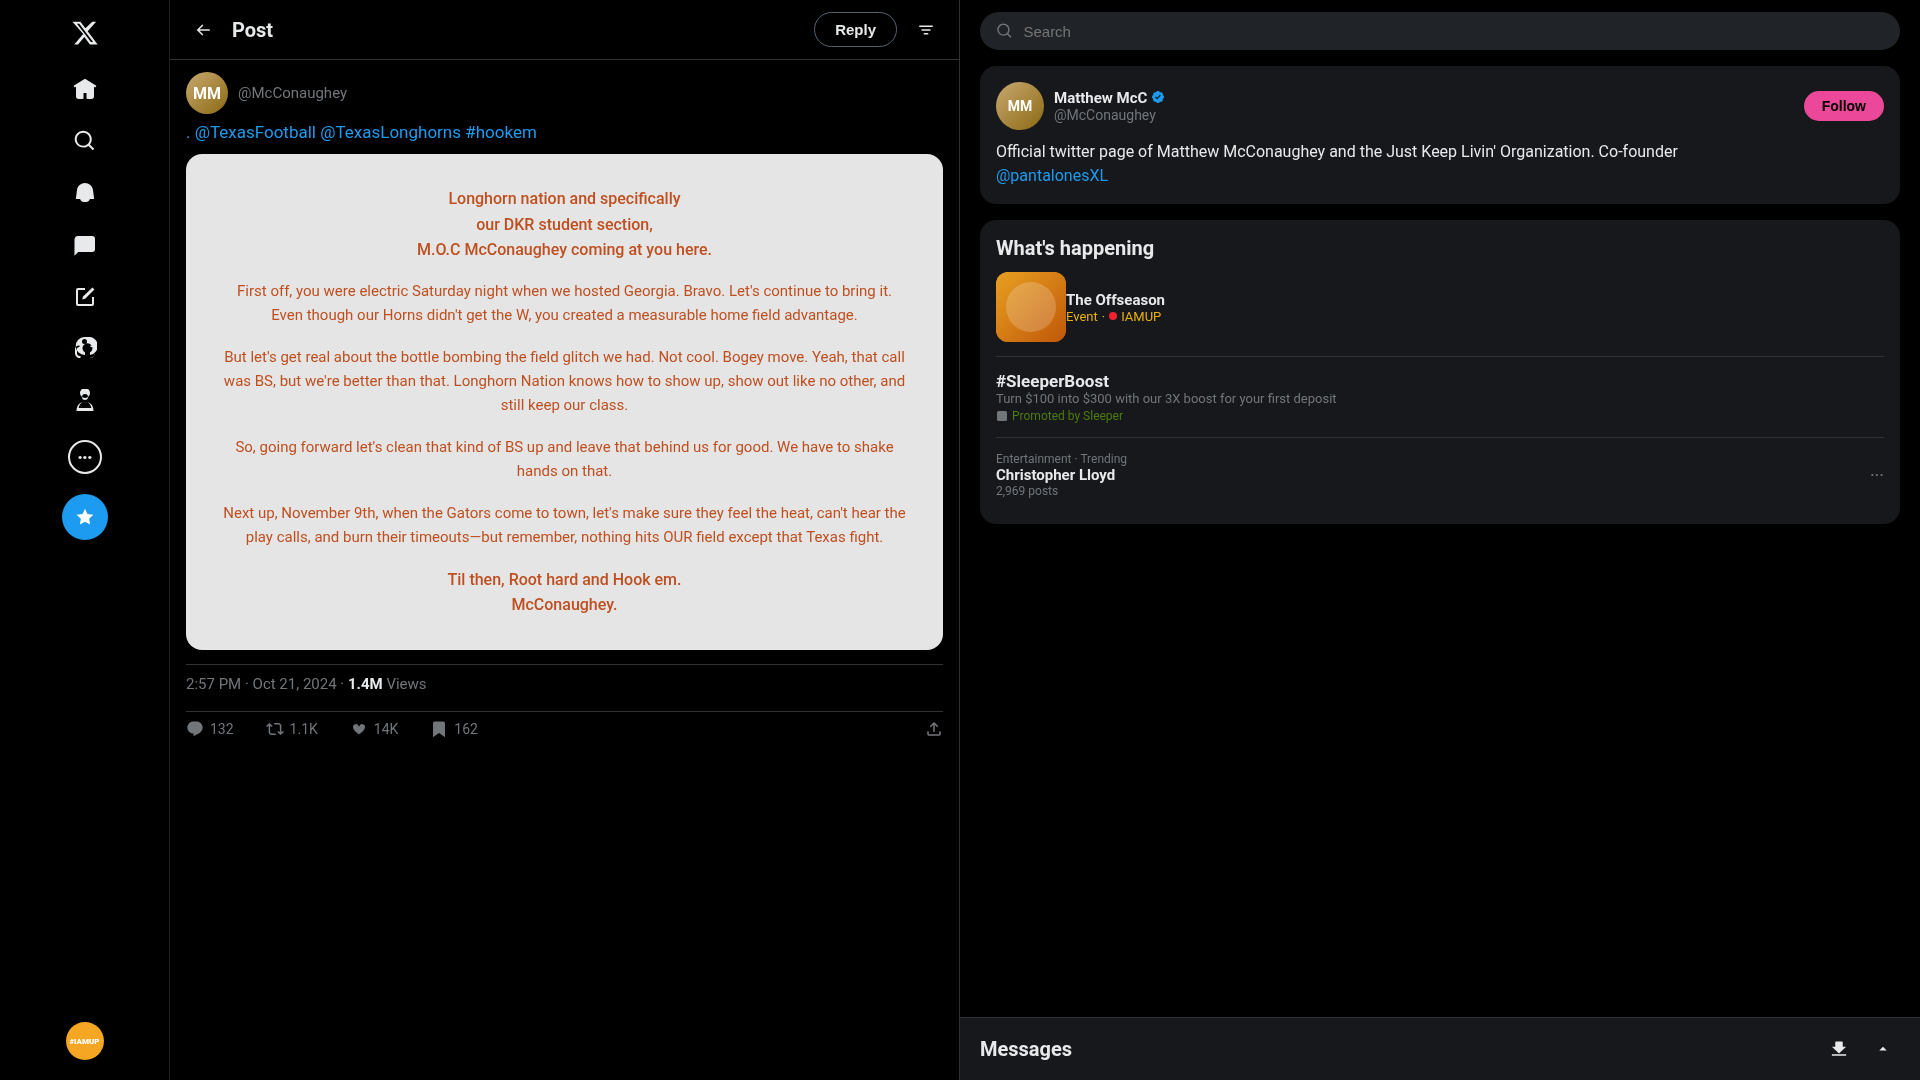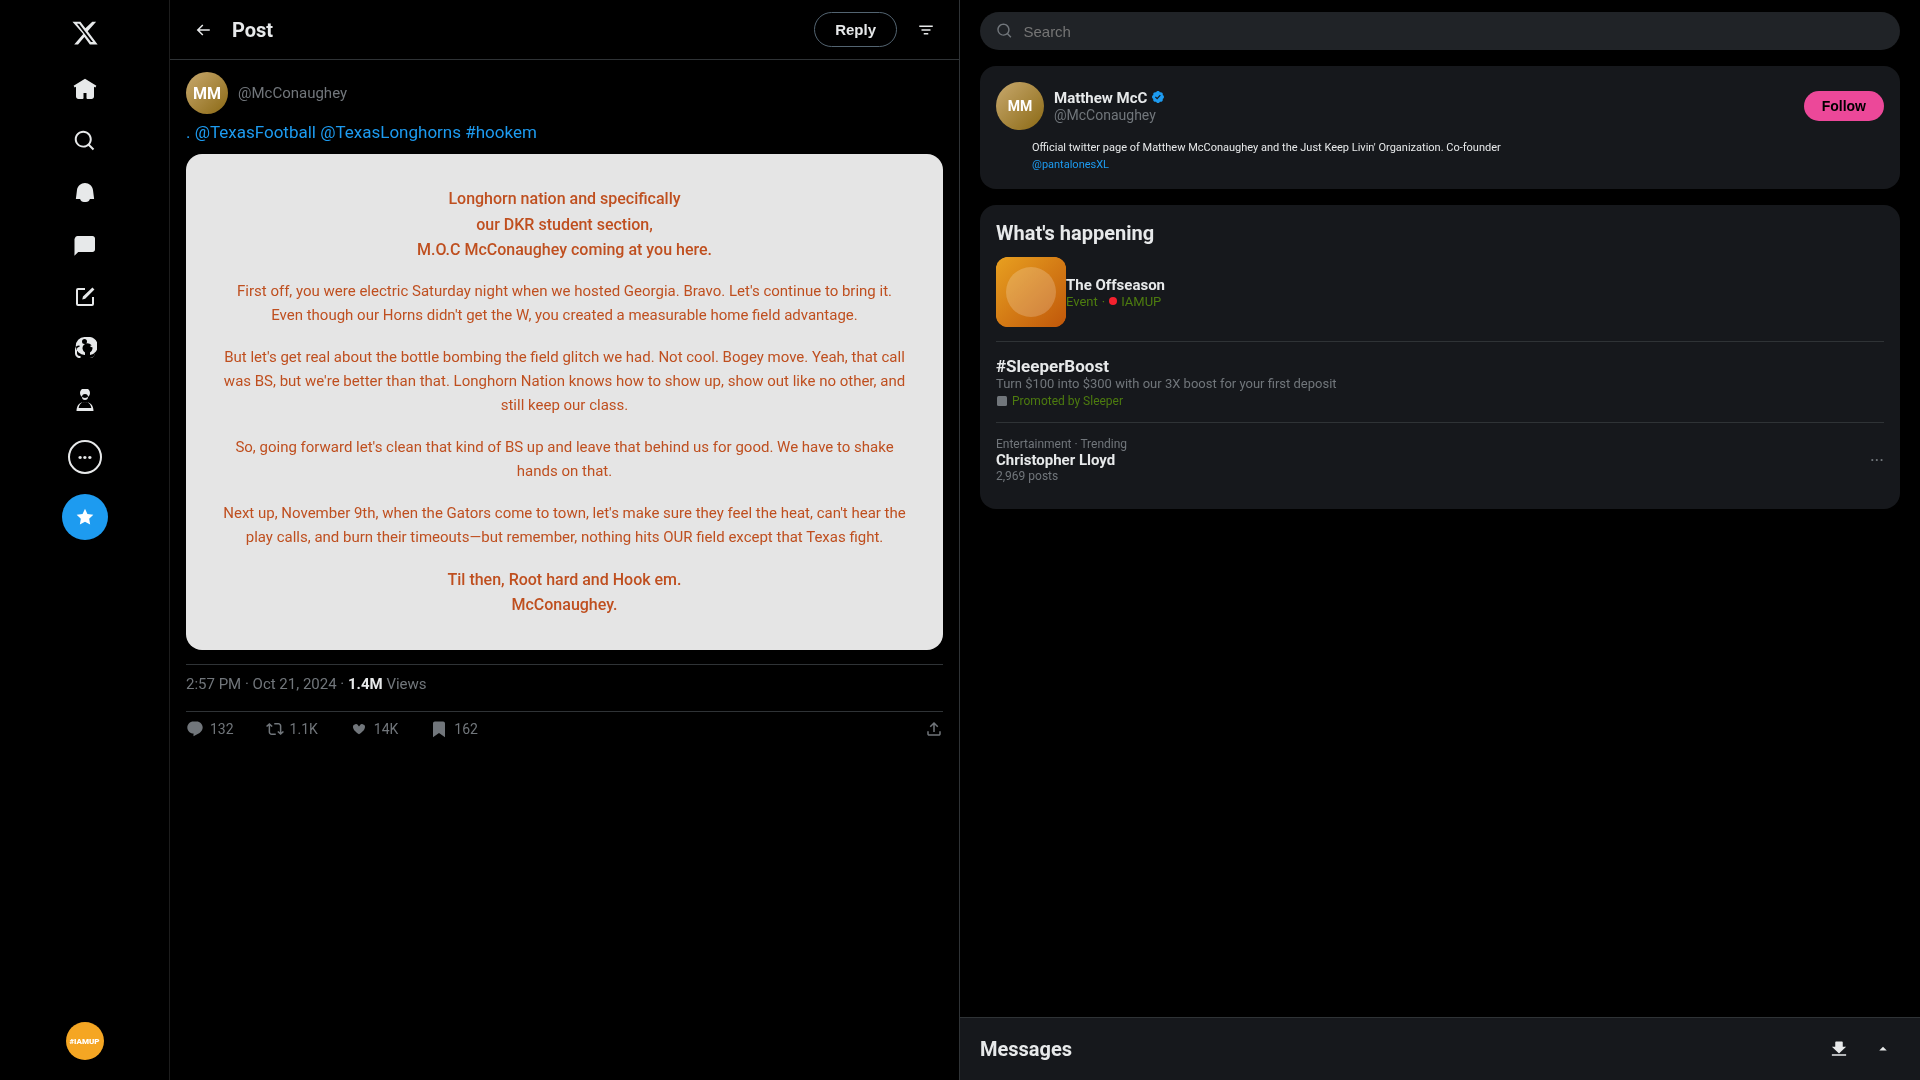--- a/index.html
+++ b/index.html
@@ -279,24 +279,23 @@
       color: #000;
       border: none;
       padding: 7px 18px;
       border-radius: 20px;
       font-size: 14px;
       font-weight: 700;
       cursor: pointer;
       flex-shrink: 0;
     }
     .who-bio {
-      font-size: 11px;
+      font-size: 16px;
       color: #e7e9ea;
       line-height: 1.5;
-      margin-left: 36px;
     }
     .who-bio a { color: #1d9bf0; text-decoration: none; }
 
     .whats-happening {
       background: #16181c;
       border-radius: 16px;
       padding: 16px;
       margin-bottom: 16px;
     }
     .section-title {
@@ -324,21 +323,21 @@
       align-items: center;
       justify-content: center;
     }
     .event-info .event-name {
       font-size: 15px;
       font-weight: 700;
       color: #e7e9ea;
     }
     .event-info .event-meta {
       font-size: 13px;
-      color: #4d7c0f;
+      color: #eab308;
       display: flex;
       align-items: center;
       gap: 4px;
     }
     .live-dot {
       display: inline-block;
       width: 8px;
       height: 8px;
       background: #f4212e;
       border-radius: 50%;

